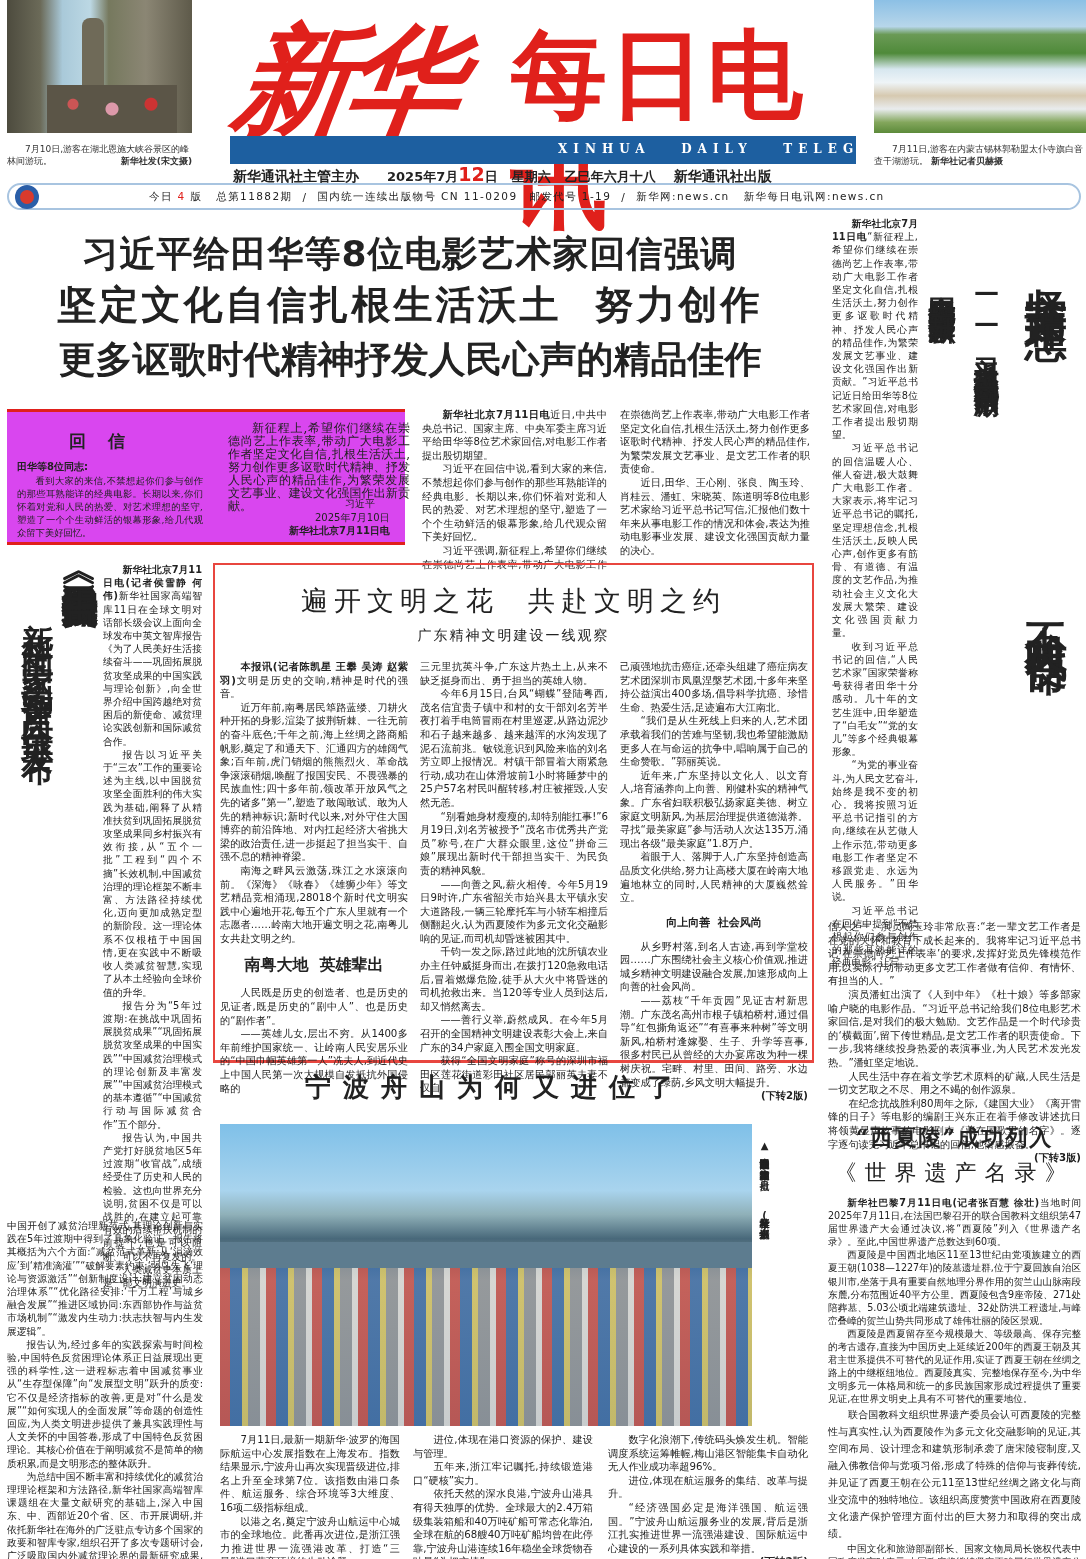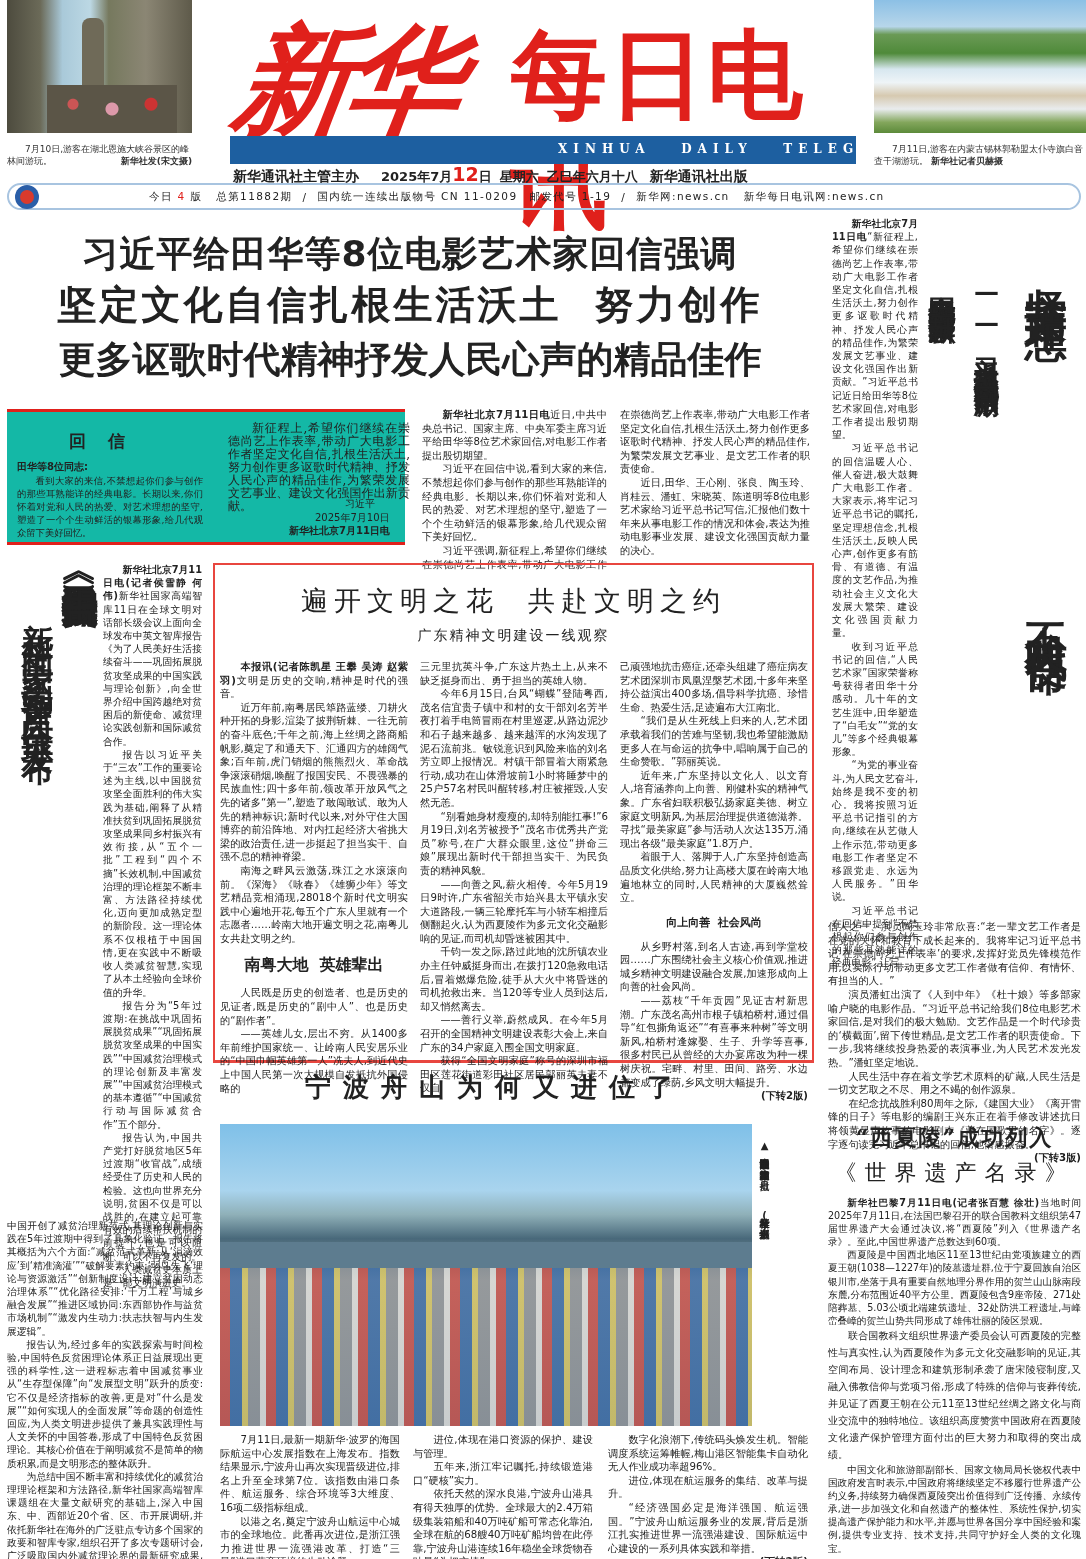--- a/index.html
+++ b/index.html
@@ -26,21 +26,21 @@
   <b style="float:right">新华社发(宋文摄)</b>
 </div>
 
 <div class="abs" style="left:228px;top:8px;width:628px;height:142px">
   <div class="serif" style="position:absolute;left:8px;top:-6px;font-size:118px;font-style:italic;font-weight:bold;color:#e0201b;letter-spacing:-10px;transform:skewX(-8deg)">新华</div>
   <div class="serif" style="position:absolute;left:283px;top:12px;font-size:96px;font-weight:bold;color:#e0201b;letter-spacing:2px;line-height:110px">每日电讯</div>
   <div style="position:absolute;left:2px;top:128px;width:626px;height:28px;background:#1d5fa0"></div>
   <div class="serif" style="position:absolute;left:330px;top:134px;color:#fff;font-size:12px;letter-spacing:6px;white-space:pre;font-weight:bold">XINHUA   DAILY   TELEGRAPH</div>
 </div>
 
-<div class="abs" style="left:233px;top:163px;width:620px;height:20px;font-size:13px;font-weight:bold;display:flex;align-items:baseline;gap:8px;white-space:nowrap">
+<div class="abs" style="left:233px;top:163px;width:620px;height:20px;font-size:13px;font-weight:bold;display:flex;align-items:baseline;gap:14px;white-space:nowrap">
   <span class="serif" style="font-size:14px">新华通讯社主管主办</span>
   <span style="margin-left:14px"><span>2025年7月</span><span class="red" style="font-size:19px">12</span><span>日</span></span>
   <span>星期六</span>
   <span>乙巳年六月十八</span>
   <span class="serif" style="margin-left:4px;font-size:14px">新华通讯社出版</span>
 </div>
 
 <div class="abs photo" style="left:874px;top:0;width:212px;height:133px;background:linear-gradient(180deg,#8cc0e5 0%,#b7d6ea 20%,#6a9a55 26%,#4f8a3a 40%,#d7e7ef 52%,#eef4f7 62%,#d6c9b0 72%,#e9ecee 82%,#83a65c 92%,#5c8a3a 100%)"></div>
 <div class="abs cap" style="left:874px;top:143px;width:210px">
   <span style="padding-left:2em">7月11日,游客在内蒙古锡林郭勒盟太仆寺旗白音查干湖游玩。</span>
@@ -60,21 +60,21 @@
   <span>新华网:news.cn</span>
   <span style="margin-left:14px">新华每日电讯网:news.cn</span>
 </div>
 
 <div class="abs" style="left:0;top:230px;width:820px;text-align:center">
   <div style="font-size:36px;font-weight:bold;height:48px;letter-spacing:1px">习近平给田华等8位电影艺术家回信强调</div>
   <div class="serif" style="font-size:39px;font-weight:bold;height:57px;white-space:pre;letter-spacing:3px">坚定文化自信扎根生活沃土  努力创作</div>
   <div class="serif" style="font-size:37px;font-weight:bold;height:50px">更多讴歌时代精神抒发人民心声的精品佳作</div>
 </div>
 
-<div class="abs" style="left:7px;top:409px;width:398px;height:136px;background:#14b8a6;border-top:3px solid #e0201b;border-bottom:3px solid #e0201b">
+<div class="abs" style="left:7px;top:409px;width:398px;height:136px;background:#d946ef;border-top:3px solid #e0201b;border-bottom:3px solid #e0201b">
   <div class="serif" style="position:absolute;left:62px;top:18px;font-size:17px;font-weight:bold;white-space:pre;letter-spacing:8px">回 信</div>
   <div class="b" style="position:absolute;left:10px;top:48px;font-size:10px">田华等8位同志:</div>
   <p class="serif" style="position:absolute;left:10px;top:62px;width:186px;font-size:9.3px;line-height:13px">看到大家的来信,不禁想起你们参与创作的那些耳熟能详的经典电影。长期以来,你们怀着对党和人民的热爱、对艺术理想的坚守,塑造了一个个生动鲜活的银幕形象,给几代观众留下美好回忆。</p>
   <p class="serif" style="position:absolute;left:221px;top:10px;width:182px;font-size:12px;line-height:13px">新征程上,希望你们继续在崇德尚艺上作表率,带动广大电影工作者坚定文化自信,扎根生活沃土,努力创作更多讴歌时代精神、抒发人民心声的精品佳作,为繁荣发展文艺事业、建设文化强国作出新贡献。</p>
   <div style="position:absolute;left:338px;top:85px;font-size:10px">习近平</div>
   <div style="position:absolute;left:308px;top:99px;font-size:10px">2025年7月10日</div>
   <div class="b" style="position:absolute;left:282px;top:112px;font-size:10px">新华社北京7月11日电</div>
 </div>
 
 <div class="abs" style="left:422px;top:408px;width:185px">
@@ -173,15 +173,16 @@
   <p>进位,体现在航运服务的集结、改革与提升。</p>
   <p>“经济强国必定是海洋强国、航运强国。”宁波舟山航运服务业的发展,背后是浙江扎实推进世界一流强港建设、国际航运中心建设的一系列具体实践和举措。</p>
   <div class="b" style="text-align:right;font-size:10.5px">(下转2版)</div>
 </div>
 
 <div class="abs serif" style="left:828px;top:1123px;width:253px;text-align:center;font-size:22px;font-weight:bold;letter-spacing:2px">“西夏陵”成功列入</div>
 <div class="abs serif" style="left:828px;top:1158px;width:253px;text-align:center;font-size:22px;letter-spacing:8px">《世界遗产名录》</div>
 <div class="abs" style="left:828px;top:1196px;width:253px">
   <p style="font-size:9.6px;line-height:13.1px"><b>新华社巴黎7月11日电(记者张百慧 徐壮)</b><span>当地时间2025年7月11日,在法国巴黎召开的联合国教科文组织第47届世界遗产大会通过决议,将“西夏陵”列入《世界遗产名录》。至此,中国世界遗产总数达到60项。</span></p>
   <p style="font-size:9.6px;line-height:13.1px">西夏陵是中国西北地区11至13世纪由党项族建立的西夏王朝(1038—1227年)的陵墓遗址群,位于宁夏回族自治区银川市,坐落于具有重要自然地理分界作用的贺兰山山脉南段东麓,分布范围近40平方公里。西夏陵包含9座帝陵、271处陪葬墓、5.03公顷北端建筑遗址、32处防洪工程遗址,与峰峦叠嶂的贺兰山势共同形成了雄伟壮丽的陵区景观。</p>
+  <p style="font-size:9.6px;line-height:13.1px">西夏陵是西夏留存至今规模最大、等级最高、保存完整的考古遗存,直接为中国历史上延续近200年的西夏王朝及其君主世系提供不可替代的见证作用,实证了西夏王朝在丝绸之路上的中继枢纽地位。西夏陵真实、完整地保存至今,为中华文明多元一体格局和统一的多民族国家形成过程提供了重要见证,在世界文明史上具有不可替代的重要地位。</p>
   <p style="font-size:10px;line-height:17px">联合国教科文组织世界遗产委员会认可西夏陵的完整性与真实性,认为西夏陵作为多元文化交融影响的见证,其空间布局、设计理念和建筑形制承袭了唐宋陵寝制度,又融入佛教信仰与党项习俗,形成了特殊的信仰与丧葬传统,并见证了西夏王朝在公元11至13世纪丝绸之路文化与商业交流中的独特地位。该组织高度赞赏中国政府在西夏陵文化遗产保护管理方面付出的巨大努力和取得的突出成绩。</p>
   <p style="font-size:9.6px;line-height:13.1px"><span>中国文化和旅游部副部长、国家文物局局长饶权代表中国政府发言时表示,中国政府将继续坚定不移履行世界遗产公约义务,持续努力确保西夏陵突出价值得到广泛传播、永续传承,进一步加强文化和自然遗产的整体性、系统性保护,切实提高遗产保护能力和水平,并愿与世界各国分享中国经验和案例,提供专业支持、技术支持,共同守护好全人类的文化瑰宝。</span> </p>
 </div>
 
 </body></html>

